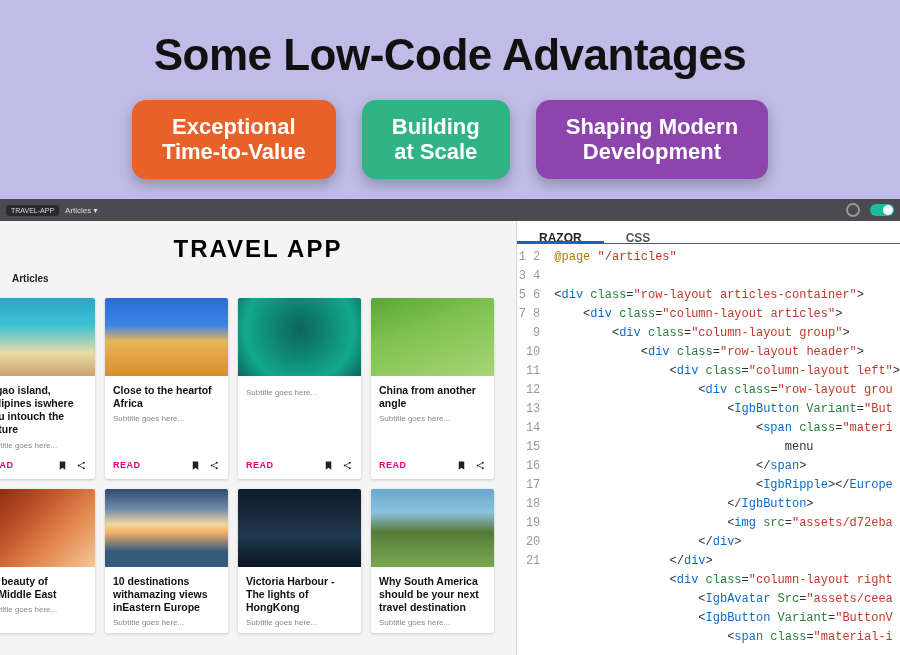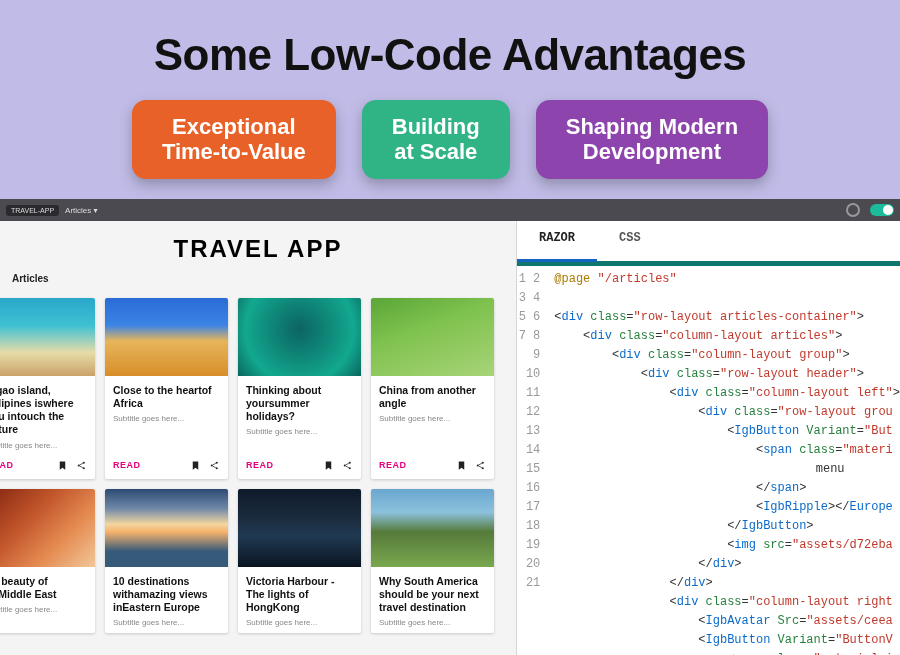--- a/index.html
+++ b/index.html
@@ -55,32 +55,32 @@
   .t-desert  { background: linear-gradient(180deg,#2a6bd6 0%, #3c84e6 35%, #e6b55a 55%, #d88e2a 100%);}
   .t-teal    { background: radial-gradient(circle at 50% 40%, #0c6460 0%, #0f8a7a 40%, #12a88f 70%, #0a655e 100%);}
   .t-green   { background: linear-gradient(160deg,#5aa637 0%, #7fc24f 40%, #a8d477 100%);}
   .t-canyon  { background: linear-gradient(135deg,#7a1e0c 0%, #c0542a 40%, #e58c52 70%, #f2c79a 100%);}
   .t-sunset  { background: linear-gradient(180deg,#2d4b73 0%, #6f88a8 25%, #f2d6a0 45%, #f6b26b 55%, #355a7a 80%);}
   .t-city    { background: linear-gradient(180deg,#0e1a2a 0%, #1c2d40 40%, #203a52 60%, #0a1420 100%);}
   .t-falls   { background: linear-gradient(180deg,#6aa7cf 0%, #8bc1dc 30%, #557a3a 55%, #7aa84f 100%);}
 
   
   .editor { flex:1; background:#fff; border-left:1px solid #d6d6d6; display:flex; flex-direction:column; overflow:hidden;}
-  .tabs { display:flex; height:45px; border-bottom:5px solid #0f766e; font-size:12px; font-weight:700; color:#555;font-family:Liberation Mono, monospace; }
+  .tabs { display:flex; height:23px; border-bottom:1px solid #0f766e; font-size:12px; font-weight:700; color:#555; }
   .tab { padding:10px 22px 0; position:relative; cursor:pointer;}
   .tab.active { color:#222; }
   .tab.active::after { content:""; position:absolute; left:0; right:0; bottom:-1px; height:3px; background:#1565c0;}
   .code-area { flex:1; display:flex; font-family: Consolas, "Courier New", monospace; font-size:12px; line-height:19px; overflow:hidden;}
   .gutter { width:36px; text-align:right; color:#9a9a9a; background:#fff; padding:4px 8px 0 0; user-select:none;}
   .code { flex:1; padding:4px 0 0 6px; white-space:pre; color:#333; position:relative;}
   .kw  { color:#0b6bc9; }       
   .attr{ color:#267f3c; }       
   .str { color:#c0392b; }       
   .raz { color:#aa7b00; }
-  .plain{ color:#333;margin-left:31px;}
+  .plain{ color:#333;}
 
   svg { display:block; }
 </style>
 </head>
 <body>
 
 <div class="headline">Some Low-Code Advantages</div>
 
 <div class="pills">
   <div class="pill orange">
@@ -158,21 +158,20 @@
                 <circle cx="17" cy="18" r="2.2" fill="#222"></circle>
                 <path d="M7.8 11 15 7M7.8 13 15 17" stroke="#222" stroke-width="1.6"></path>
               </svg>
             </span>
         </div>
       </div>
 
       <div class="card">
         <div class="thumb t-teal"></div>
         <div class="card-body">
-          <div class="card-title">Thinking about yoursummer holidays?</div>
           <div class="card-sub">Subtitle goes here...</div>
         </div>
         <div class="card-actions">
           <span class="read">READ</span>
           <span class="icon-mini">
               <svg viewBox="0 0 24 24">
                 <path d="M6 3h12v18l-6-4-6 4z" fill="#222"></path>
               </svg>
             </span>
           <span class="icon-mini">

